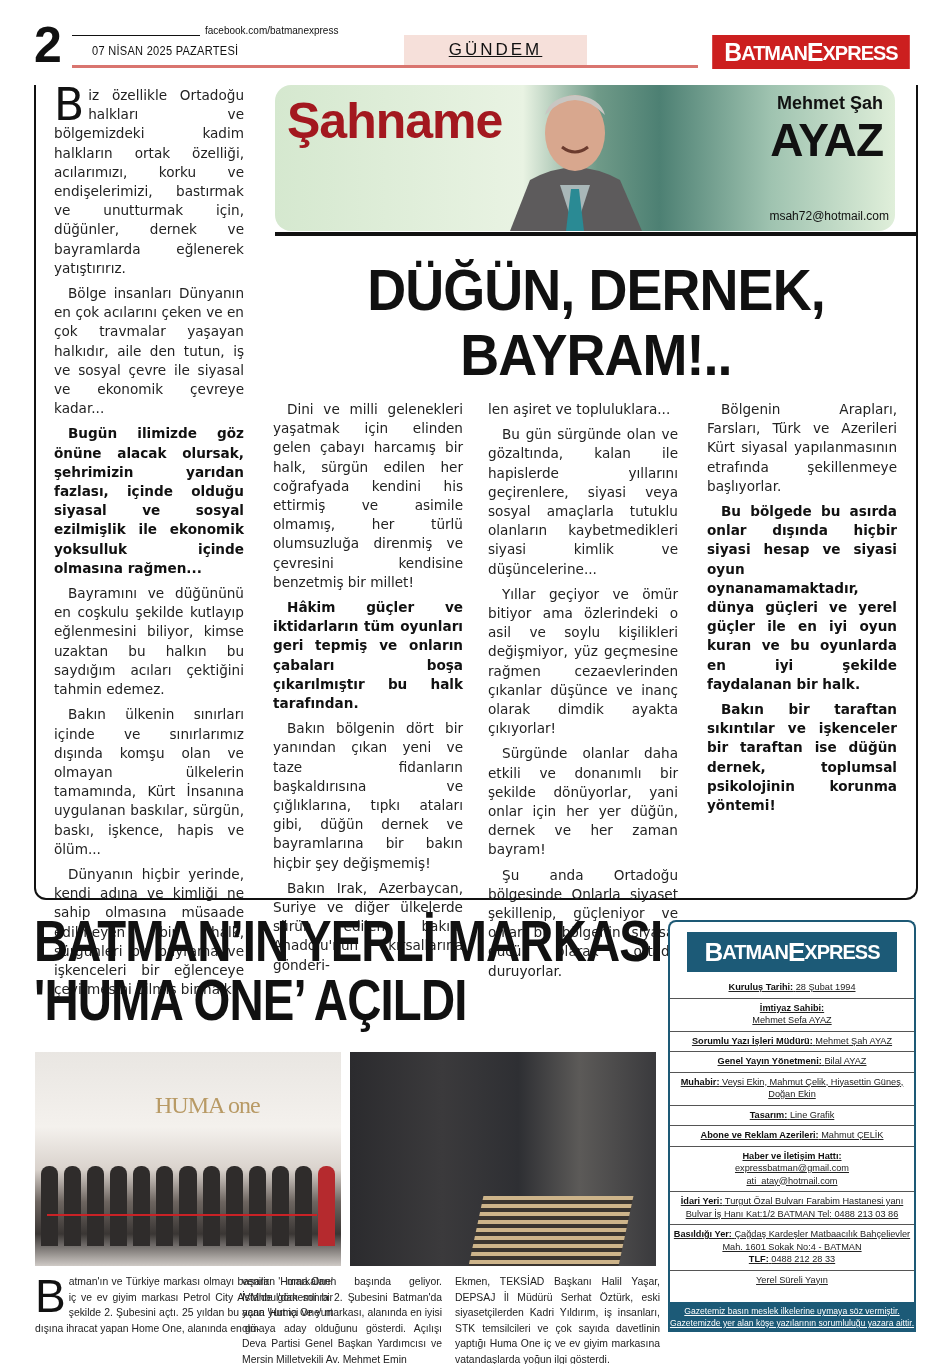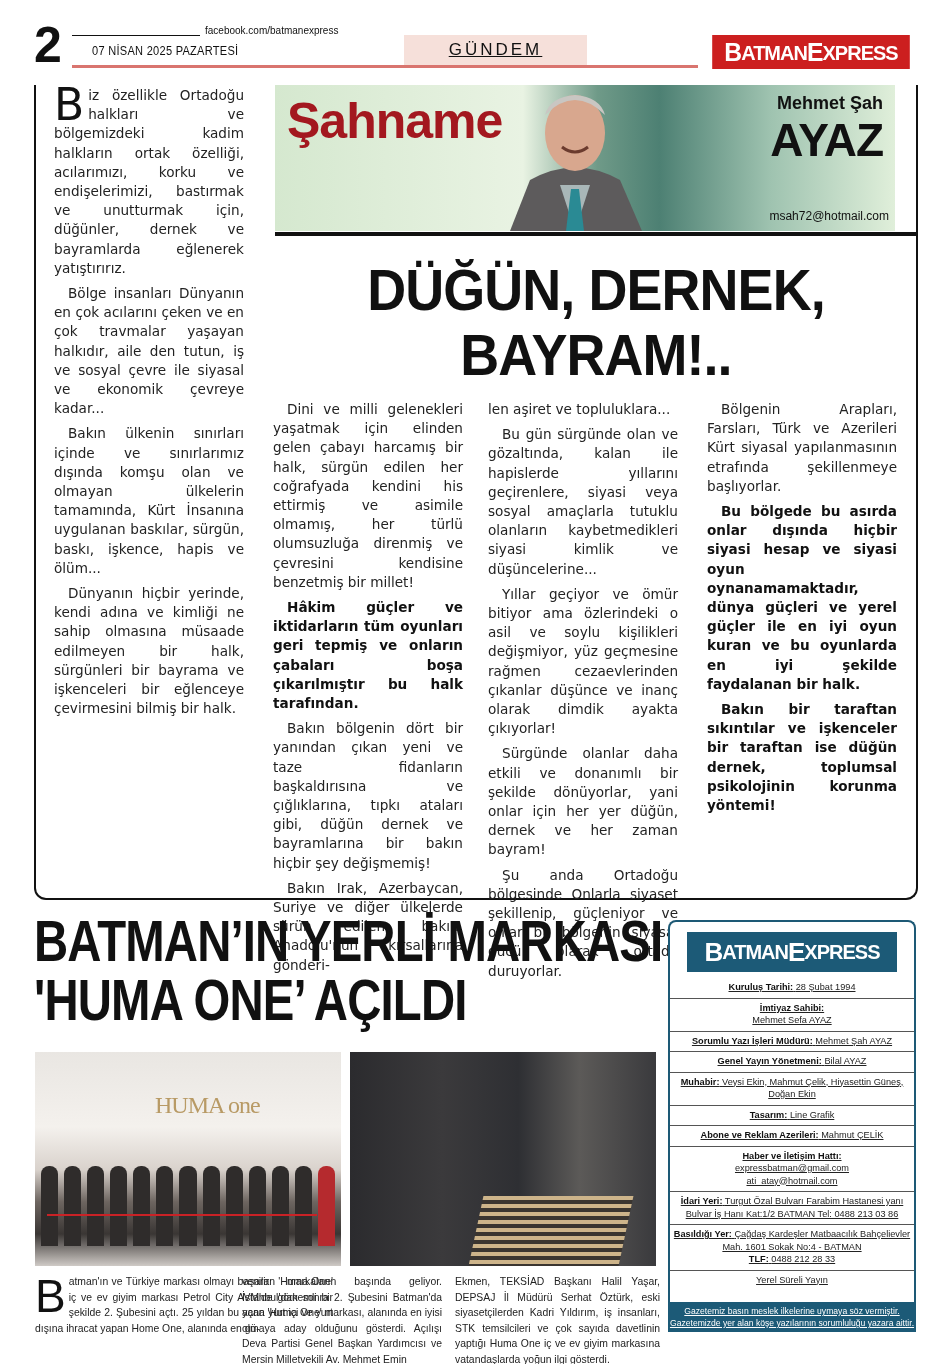--- a/index.html
+++ b/index.html
@@ -14,21 +14,21 @@
   .red-rule { position: absolute; left: 72px; top: 65px; width: 626px; height: 3px; background: #d9756f; }
   .section-tab { position: absolute; left: 404px; top: 35px; width: 183px; height: 30px; background: #f6e0da; display: flex; align-items: center; justify-content: center; font: 17px "Liberation Sans", sans-serif; letter-spacing: 3px; color: #111; text-decoration: underline; }
   .brand-logo { position: absolute; left: 707px; top: 35px; width: 208px; height: 34px; background: #cc1f1f; color: #fff; display: flex; align-items: center; justify-content: center; font: bold 26px/1 "Liberation Sans", sans-serif; letter-spacing: -1px; transform: scaleX(0.95); }
   .brand-logo .small { font-size: 21px; }
 
   
   .article-frame { position: absolute; left: 34px; top: 85px; width: 884px; height: 815px; border: 2px solid #111; border-top: none; border-radius: 0 0 12px 12px; }
 
   
   .banner { position: absolute; left: 275px; top: 85px; width: 620px; height: 146px; overflow: hidden;
-    background: linear-gradient(90deg, #d5e8cf 0%, #e9f3e3 40%, #6f9a88 52%, #4d8073 62%, #9fc3b0 80%, #e0efda 100%); }
+    background: linear-gradient(90deg, #d5e8cf 0%, #e9f3e3 40%, #6f9a88 52%, #4d8073 62%, #9fc3b0 80%, #e0efda 100%); border-radius: 16px; }
   .banner-title { position: absolute; left: 12px; top: 6px; font: bold 50px/1.2 "Liberation Sans", sans-serif; color: #a3181f; letter-spacing: -1px; }
   .banner-photo { position: absolute; left: 225px; top: 0; width: 150px; height: 146px; }
   .banner-author-first { position: absolute; right: 12px; top: 8px; font: bold 18px "Liberation Sans", sans-serif; color: #111; }
   .banner-author-last { position: absolute; right: 12px; top: 32px; font: bold 46px/1 "Liberation Sans", sans-serif; color: #111; letter-spacing: -1px; }
   .banner-email { position: absolute; right: 6px; bottom: 8px; font: 12px "Liberation Sans", sans-serif; color: #111; }
   .banner-rule { position: absolute; left: 275px; top: 232px; width: 642px; height: 4px; background: #111; }
 
   .headline { position: absolute; left: 275px; top: 258px; width: 642px; text-align: center; font: bold 58px/1.12 "Liberation Sans", sans-serif; color: #111; letter-spacing: -1px; transform: scaleX(0.93); }
 
   .col { position: absolute; font: 13.6px/19.2px "DejaVu Sans", sans-serif; color: #222; text-align: justify; hyphens: manual; }
@@ -106,20 +106,22 @@
 <div class="banner-rule"></div>
 
 <div class="headline">
   <div>DÜĞÜN, DERNEK,</div>
   <div>BAYRAM!..</div>
 </div>
 
 <div class="col col1">
   <p class="first"><span class="dropcap">B</span><span>iz özellikle Ortadoğu halkları ve bölgemizdeki kadim halkların ortak özelliği, acılarımızı, korku ve endişelerimizi, bastırmak ve unutturmak için, düğünler, dernek ve bayramlarda eğlenerek yatıştırırız.</span></p>
   <p>Bölge insanları Dünyanın en çok acılarını çeken ve en çok travmalar yaşayan halkıdır, aile den tutun, iş ve sosyal çevre ile siyasal ve ekonomik çevreye kadar...</p>
+  <p class="bold">Bugün ilimizde göz önüne alacak olursak, şehrimizin yarıdan fazlası, içinde olduğu siyasal ve sosyal ezilmişlik ile ekonomik yoksulluk içinde olmasına rağmen...</p>
+  <p>Bayramını ve düğününü en coşkulu şekilde kutlayıp eğlenmesini biliyor, kimse uzaktan bu halkın bu saydığım acıları çektiğini tahmin edemez.</p>
   <p>Bakın ülkenin sınırları içinde ve sınırlarımız dışında komşu olan ve olmayan ülkelerin tamamında, Kürt İnsanına uygulanan baskılar, sürgün, baskı, işkence, hapis ve ölüm...</p>
   <p>Dünyanın hiçbir yerinde, kendi adına ve kimliği ne sahip olmasına müsaade edilmeyen bir halk, sürgünleri bir bayrama ve işkenceleri bir eğlenceye çevirmesini bilmiş bir halk.</p>
 </div>
 
 <div class="col col2">
   <p>Dini ve milli gelenekleri yaşatmak için elinden gelen çabayı harcamış bir halk, sürgün edilen her coğrafyada kendini his ettirmiş ve asimile olmamış, her türlü olumsuzluğa direnmiş ve çevresini kendisine benzetmiş bir millet!</p>
   <p class="bold">Hâkim güçler ve iktidarların tüm oyunları geri tepmiş ve onların çabaları boşa çıkarılmıştır bu halk tarafından.</p>
   <p>Bakın bölgenin dört bir yanından çıkan yeni ve taze fidanların başkaldırısına ve çığlıklarına, tıpkı ataları gibi, düğün dernek ve bayramlarına bir bakın hiçbir şey değişmemiş!</p>
   <p>Bakın Irak, Azerbaycan, Suriye ve diğer ülkelerde sürün edilen, bakın, Anadolu'nun kırsallarına gönderi-</p>
 </div>

